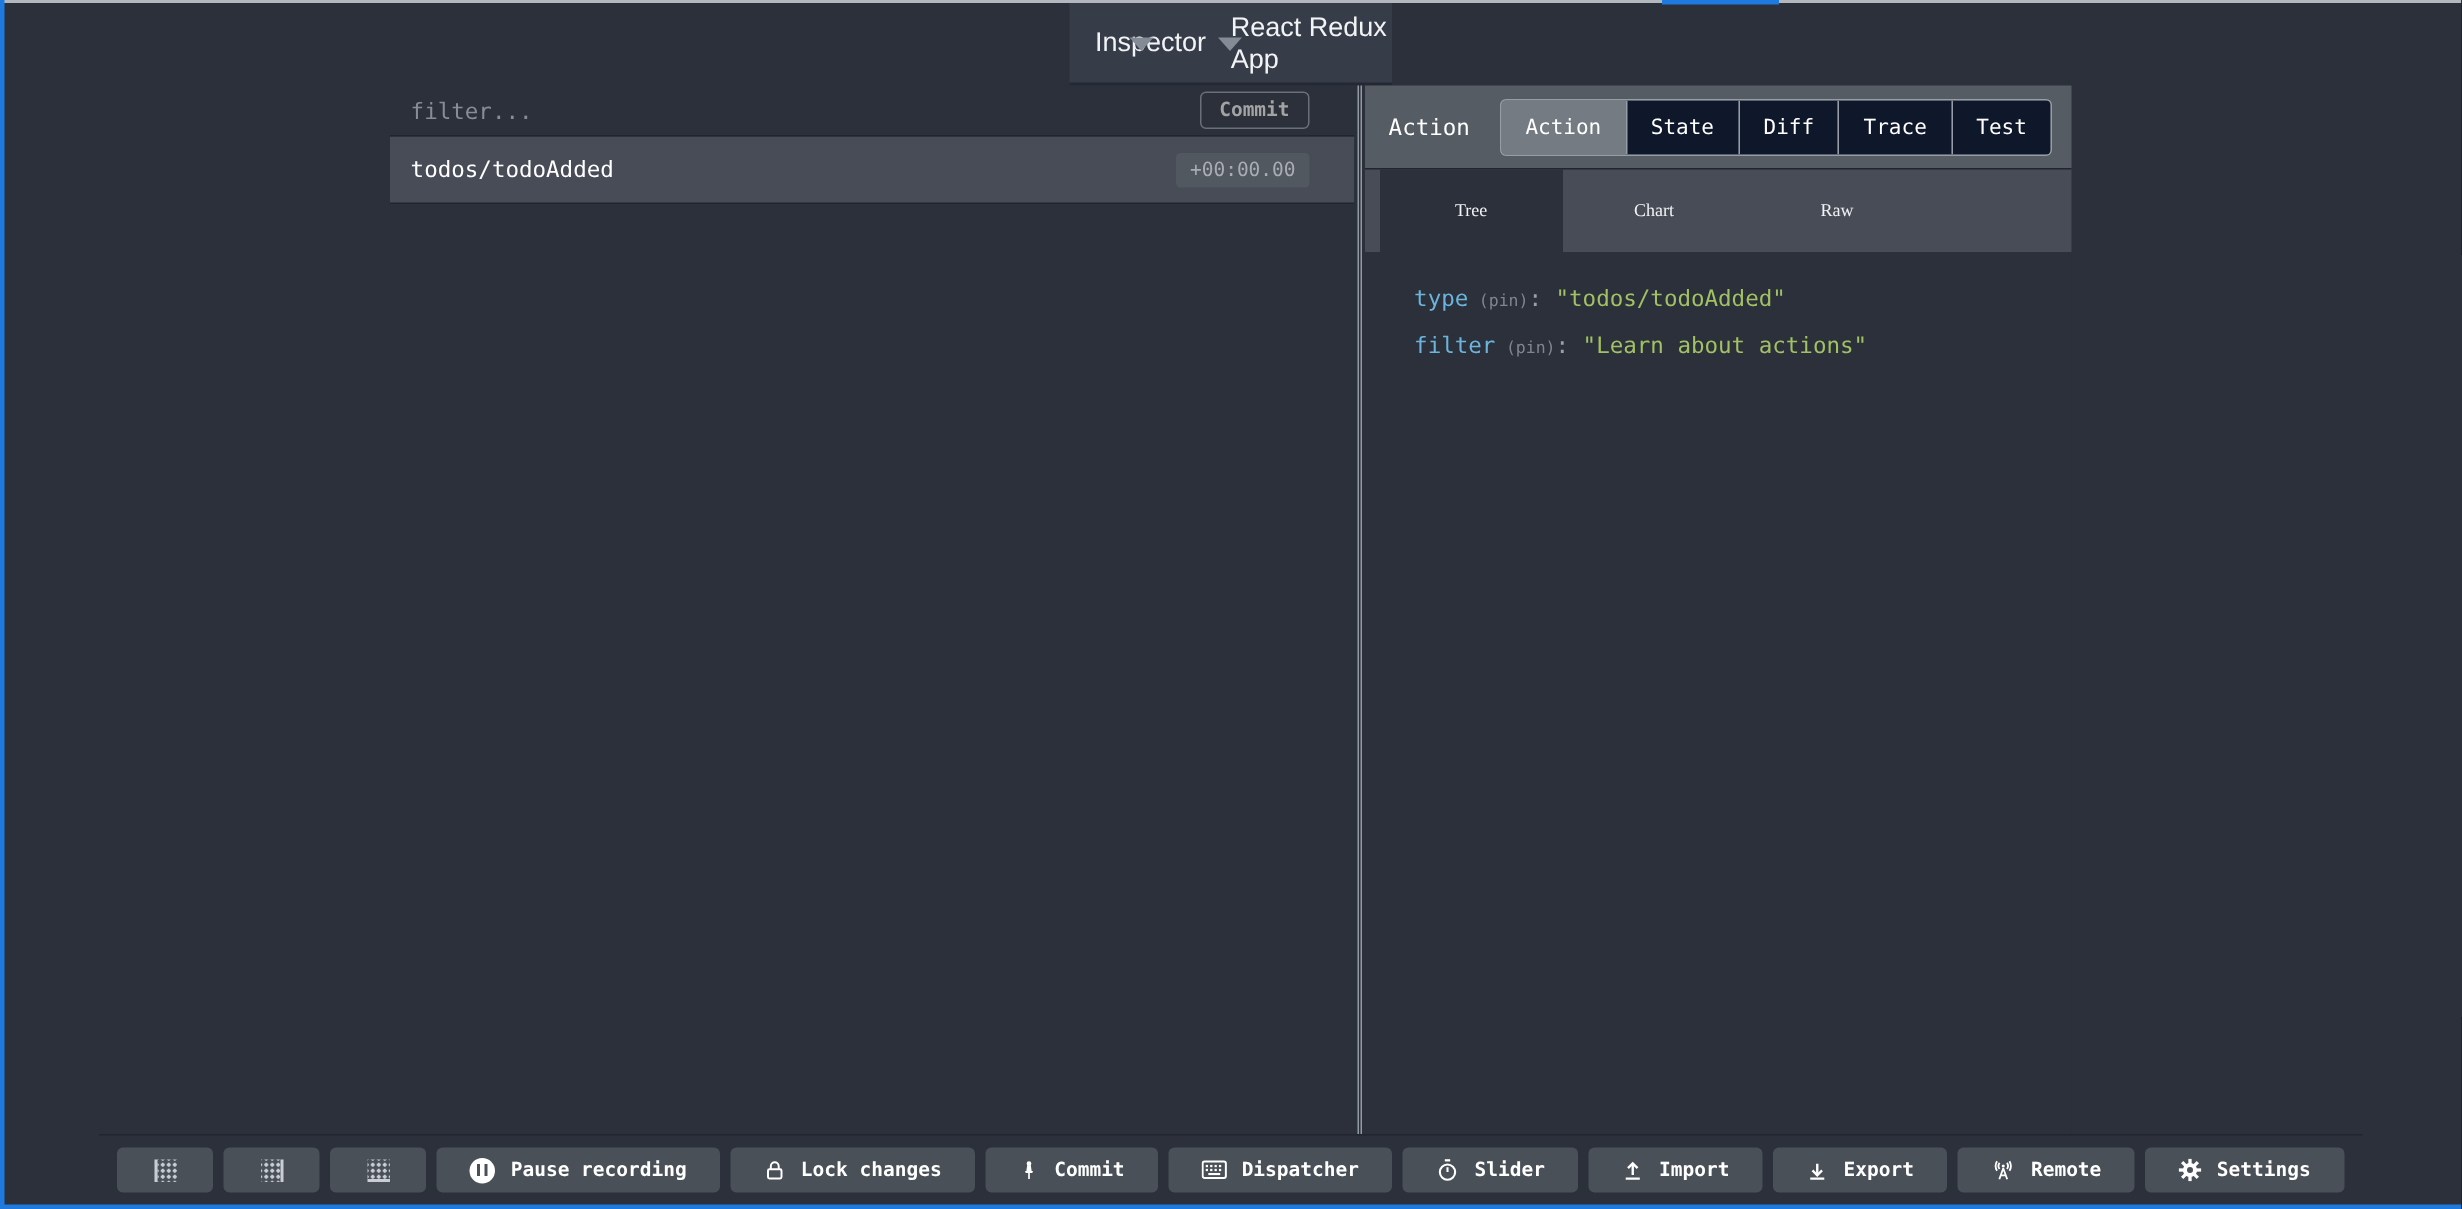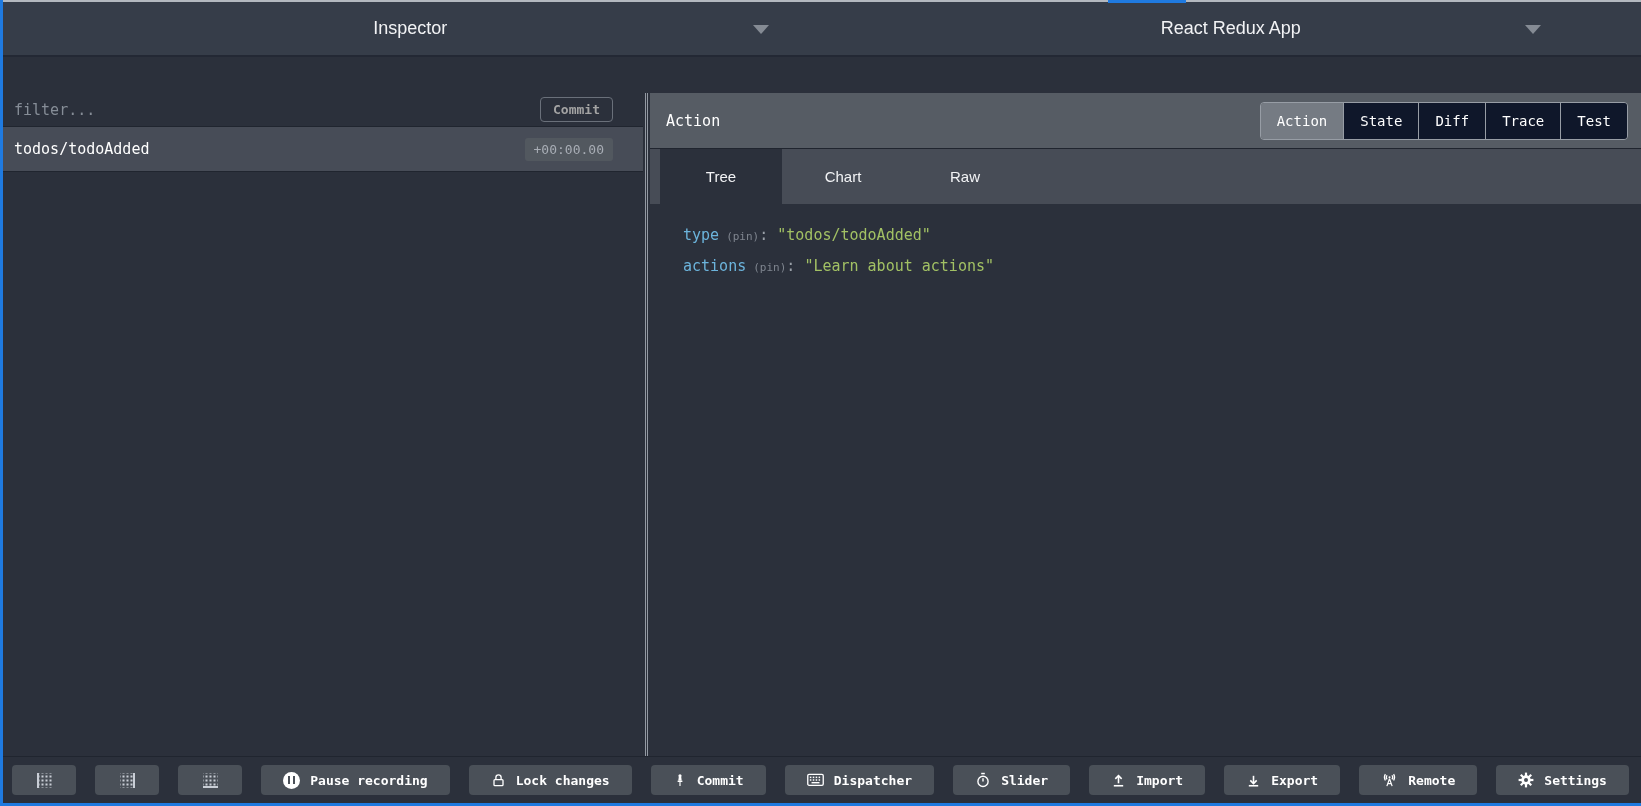--- a/index.html
+++ b/index.html
@@ -5,20 +5,21 @@
   * { box-sizing: border-box; margin: 0; padding: 0; }
   html,body { background:#1a1d24; }
   body { font-family: "DejaVu Sans Mono", "Liberation Mono", monospace; }
 
   .window {
     position: relative;
     width: 1641px; height: 806px;
     background: #2b303b;
     display: flex; flex-direction: column;
     overflow: hidden;
+    align-items: center;
   }
 
   
   .edge-top    { position:absolute; top:0; left:0; right:0; height:2px; background:#b3b8bf; z-index:30; }
   .edge-top-blue { position:absolute; top:0; left:1108px; width:78px; height:3px; background:#1f7ae0; z-index:31; }
   .edge-left   { position:absolute; top:0; left:0; bottom:0; width:3px; background:#1f7ae0; z-index:30; }
   .edge-bottom { position:absolute; bottom:0; left:0; right:0; height:3px; background:#1f7ae0; z-index:30; }
 
   
   .topbar {
@@ -38,21 +39,21 @@
     position: absolute; top: 50%; margin-top: -4px;
     width: 0; height: 0;
     border-left: 8px solid transparent;
     border-right: 8px solid transparent;
     border-top: 9px solid #858b94;
   }
   .caret-left  { right: 52px; }
   .caret-right { right: 100px; }
 
   
-  .main { flex: 1 1 auto; display: flex; min-height: 0; margin-top: 36px; }
+  .main { flex: 1 1 auto; display: flex; min-height: 0; }
 
   .left-panel { width: 643px; flex: 0 0 643px; display: flex; flex-direction: column; background: #2b303b; }
 
   .filter-row {
     height: 34px; flex: 0 0 34px;
     display: flex; align-items: center;
     border-bottom: 1px solid #20252f;
     padding-right: 30px;
   }
   .filter-input {
@@ -115,22 +116,22 @@
   .subtabs {
     height: 56px; flex: 0 0 56px;
     background: #474c56;
     border-top: 1px solid #20252f;
     display: flex; padding-left: 10px;
   }
   .subtab {
     width: 122px;
     display: flex; align-items: center; justify-content: center;
     color: #f2f3f5;
-    font-family: Liberation Sans, sans-serif;
-    font-size: 15px; cursor: pointer;
+    font-family: Liberation Serif, serif;
+    font-size: 12px; cursor: pointer;
   }
   .subtab.selected { background: #2b303b; }
 
   .tree { flex: 1; background: #2b303b; padding: 22px 20px 0 33px; font-size: 15px; }
   .tree-row { margin-bottom: 13px; white-space: nowrap; }
   .tree-key   { color: #6cb4dc; }
   .tree-pin   { color: #7f858f; font-size: 11px; margin-left: 7px; }
   .tree-colon { color: #9aa0a8; }
   .tree-value { color: #a2c164; margin-left: 9px; }
 
@@ -227,21 +228,21 @@
         <div class="subtab selected">Tree</div>
         <div class="subtab">Chart</div>
         <div class="subtab">Raw</div>
       </div>
 
       <div class="tree">
         <div class="tree-row">
           <span class="tree-key">type</span><span class="tree-pin">(pin)</span><span class="tree-colon">:</span><span class="tree-value">"todos/todoAdded"</span>
         </div>
         <div class="tree-row">
-          <span class="tree-key">actions</span><span class="tree-pin">(pin)</span><span class="tree-colon">:</span><span class="tree-value">"Learn about actions"</span>
+          <span class="tree-key">filter</span><span class="tree-pin">(pin)</span><span class="tree-colon">:</span><span class="tree-value">"Learn about actions"</span>
         </div>
       </div>
     </section>
   </div>
 
   <footer class="toolbar">
     <button class="tb-btn iconic">
       <span class="dock-icon dock-left-icon"></span>
     </button>
     <button class="tb-btn iconic">

